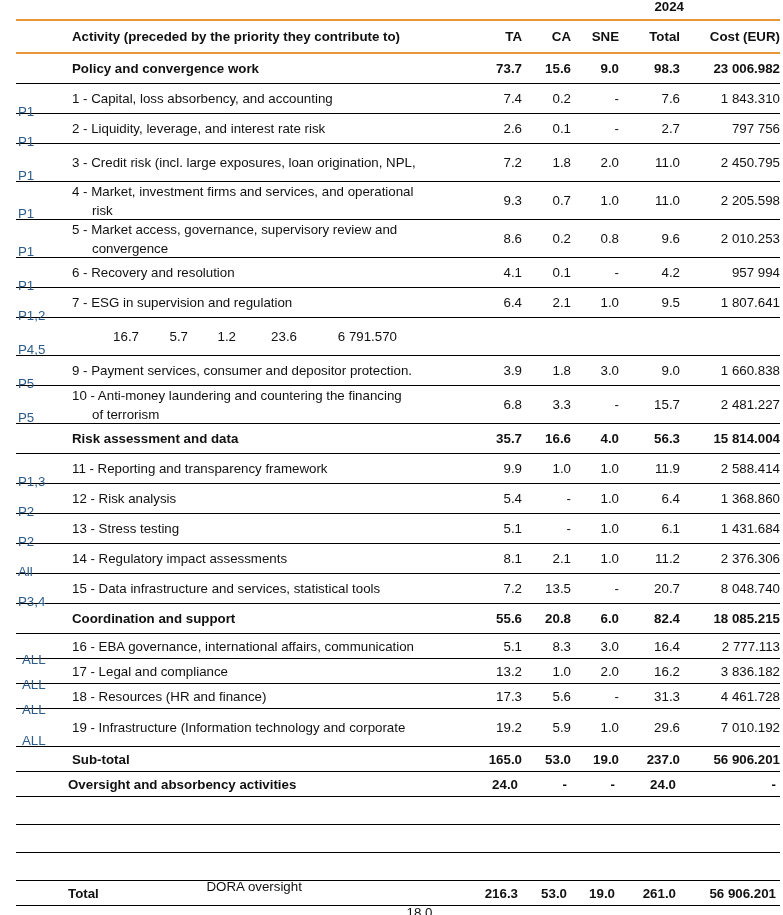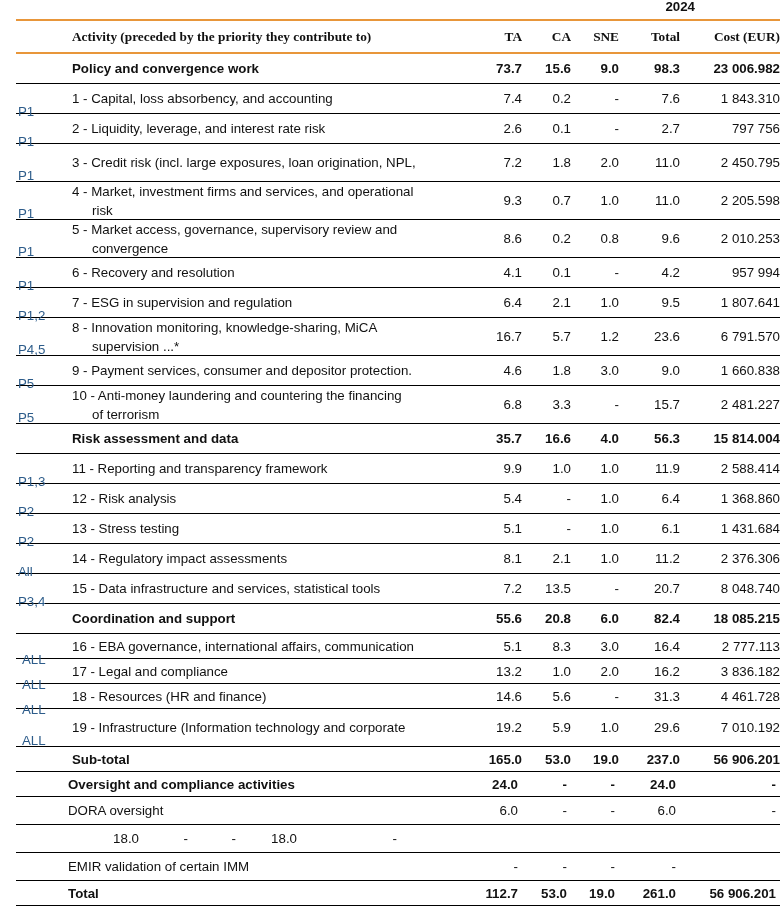--- a/index.html
+++ b/index.html
@@ -1,25 +1,25 @@
 <!DOCTYPE html>
 <html><head>
 <meta charset="utf-8">
 <style>
   html, body { margin: 0; padding: 0; background: #ffffff; }
   body { width: 783px; height: 915px; overflow: hidden; font-family: "Liberation Sans", sans-serif; color: #111; font-size: 13.3px; }
   #tbl { position: relative; width: 783px; }
   .year-row { height: 19px; position: relative; border-bottom: 2px solid #e8963a; margin-left: 16px; margin-right: 3px; }
-  .year-row span { position: absolute; right: 85px; top: -1px; font-weight: bold; width: 60px; text-align: right; }
+  .year-row span { position: absolute; right: 96px; top: -1px; font-weight: bold; width: 60px; text-align: right; }
   .row { position: relative; display: flex; align-items: center; margin-left: 16px; margin-right: 3px; border-bottom: 1px solid #000; box-sizing: border-box; }
-  .row.hdr { border-bottom: 2px solid #e8963a; height: 33px; font-weight: bold; font-family: Liberation Serif, serif; }
+  .row.hdr { border-bottom: 2px solid #e8963a; height: 33px; font-weight: bold; }
   .row.h30 { height: 30px; }
   .row.h25 { height: 25px; }
   .row.h38 { height: 38px; }
-  .row.h28 { height: 28px; }
+  .row.h28 { height: 28px; flex-direction: column; }
   .row.bold { font-weight: bold; }
   .prio { width: 54px; flex: 0 0 54px; color: #2d5c8a; padding-left: 2px; box-sizing: border-box; margin-top: 26px; }
   .prio.ind { padding-left: 6px; }
   .act { width: 383px; flex: 0 0 383px; line-height: 19px; padding-left: 2px; box-sizing: border-box; }
   .act .cont { display: block; padding-left: 20px; }
   .act.shift { margin-left: -4px; }
   .num { text-align: right; box-sizing: border-box; }
   .c-ta { width: 69px; flex: 0 0 69px; }
   .c-ca { width: 49px; flex: 0 0 49px; }
   .c-sne { width: 48px; flex: 0 0 48px; }
@@ -110,31 +110,30 @@
         <div class="prio">P1,2</div>
         <div class="act"><span>7 - ESG in supervision and regulation</span></div>
         <div class="num c-ta">6.4</div>
         <div class="num c-ca">2.1</div>
         <div class="num c-sne">1.0</div>
         <div class="num c-tot">9.5</div>
         <div class="num c-cost">1 807.641</div>
       </div>
       <div class="row h38">
         <div class="prio">P4,5</div>
-        <div class="act"><span>8 - Innovation monitoring, knowledge-sharing, MiCA</span><span class="cont">supervision ...*</span></div>
         <div class="num c-ta">16.7</div>
         <div class="num c-ca">5.7</div>
         <div class="num c-sne">1.2</div>
         <div class="num c-tot">23.6</div>
         <div class="num c-cost">6 791.570</div>
       </div>
       <div class="row h30">
         <div class="prio">P5</div>
         <div class="act"><span>9 - Payment services, consumer and depositor protection.</span></div>
-        <div class="num c-ta">4.6</div>
+        <div class="num c-ta">3.9</div>
         <div class="num c-ca">1.8</div>
         <div class="num c-sne">3.0</div>
         <div class="num c-tot">9.0</div>
         <div class="num c-cost">1 660.838</div>
       </div>
       <div class="row h38">
         <div class="prio">P5</div>
         <div class="act"><span>10 - Anti-money laundering and countering the financing</span><span class="cont">of terrorism</span></div>
         <div class="num c-ta">6.8</div>
         <div class="num c-ca">3.3</div>
@@ -219,21 +218,21 @@
         <div class="act"><span>17 - Legal and compliance</span></div>
         <div class="num c-ta">13.2</div>
         <div class="num c-ca">1.0</div>
         <div class="num c-sne">2.0</div>
         <div class="num c-tot">16.2</div>
         <div class="num c-cost">3 836.182</div>
       </div>
       <div class="row h25">
         <div class="prio ind">ALL</div>
         <div class="act"><span>18 - Resources (HR and finance)</span></div>
-        <div class="num c-ta">14.6</div>
+        <div class="num c-ta">17.3</div>
         <div class="num c-ca">5.6</div>
         <div class="num c-sne">-</div>
         <div class="num c-tot">31.3</div>
         <div class="num c-cost">4 461.728</div>
       </div>
       <div class="row h38">
         <div class="prio ind">ALL</div>
         <div class="act"><span>19 - Infrastructure (Information technology and corporate</span></div>
         <div class="num c-ta">19.2</div>
         <div class="num c-ca">5.9</div>
@@ -245,21 +244,21 @@
         <div class="prio"></div>
         <div class="act"><span>Sub-total</span></div>
         <div class="num c-ta">165.0</div>
         <div class="num c-ca">53.0</div>
         <div class="num c-sne">19.0</div>
         <div class="num c-tot">237.0</div>
         <div class="num c-cost">56 906.201</div>
       </div>
       <div class="row h25 bold">
         <div class="prio"></div>
-        <div class="act shift"><span>Oversight and compliance activities</span></div>
+        <div class="act shift"><span>Oversight and absorbency activities</span></div>
         <div class="num c-ta">24.0</div>
         <div class="num c-ca">-</div>
         <div class="num c-sne">-</div>
         <div class="num c-tot">24.0</div>
         <div class="num c-cost">-</div>
       </div>
       <div class="row h28">
         <div class="prio"></div>
         <div class="act shift"><span>DORA oversight</span></div>
         <div class="num c-ta">6.0</div>
@@ -281,20 +280,20 @@
         <div class="act shift"><span>EMIR validation of certain IMM</span></div>
         <div class="num c-ta">-</div>
         <div class="num c-ca">-</div>
         <div class="num c-sne">-</div>
         <div class="num c-tot">-</div>
         <div class="num c-cost"></div>
       </div>
       <div class="row h25 bold">
         <div class="prio"></div>
         <div class="act shift"><span>Total</span></div>
-        <div class="num c-ta">112.7</div>
+        <div class="num c-ta">216.3</div>
         <div class="num c-ca">53.0</div>
         <div class="num c-sne">19.0</div>
         <div class="num c-tot">261.0</div>
         <div class="num c-cost">56 906.201</div>
       </div>
     </div>
 </div>
 
 </body></html>

